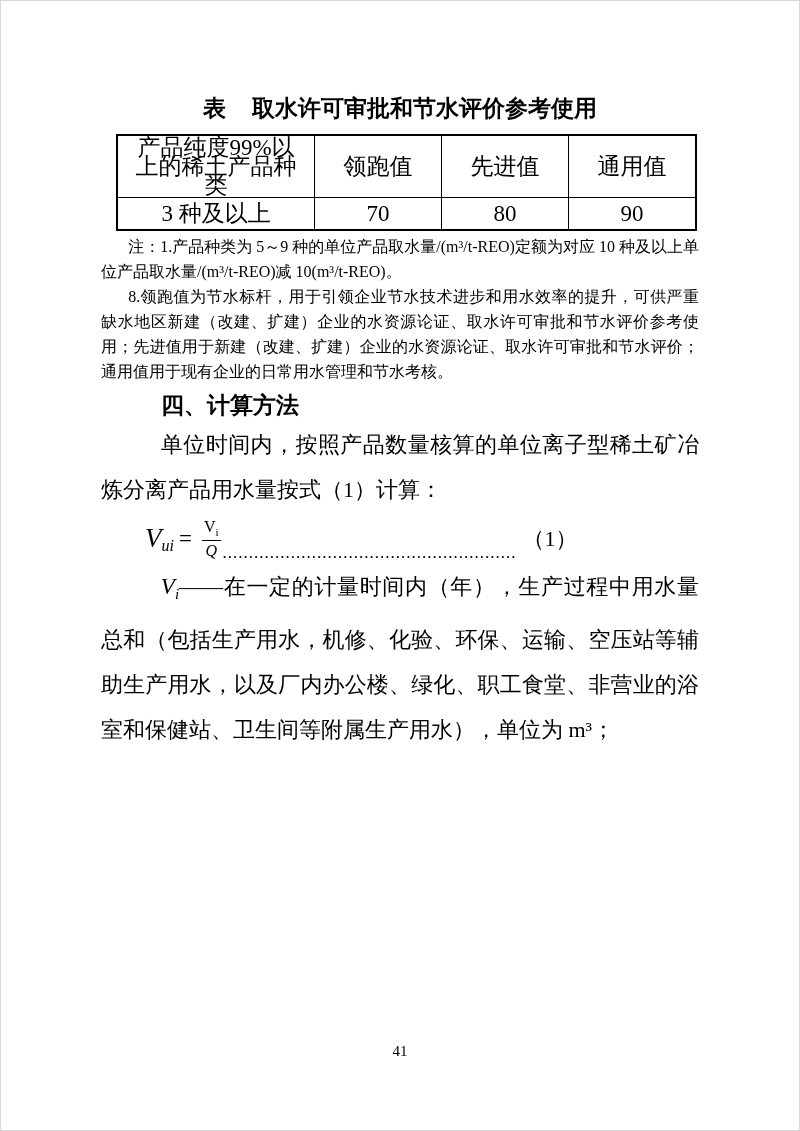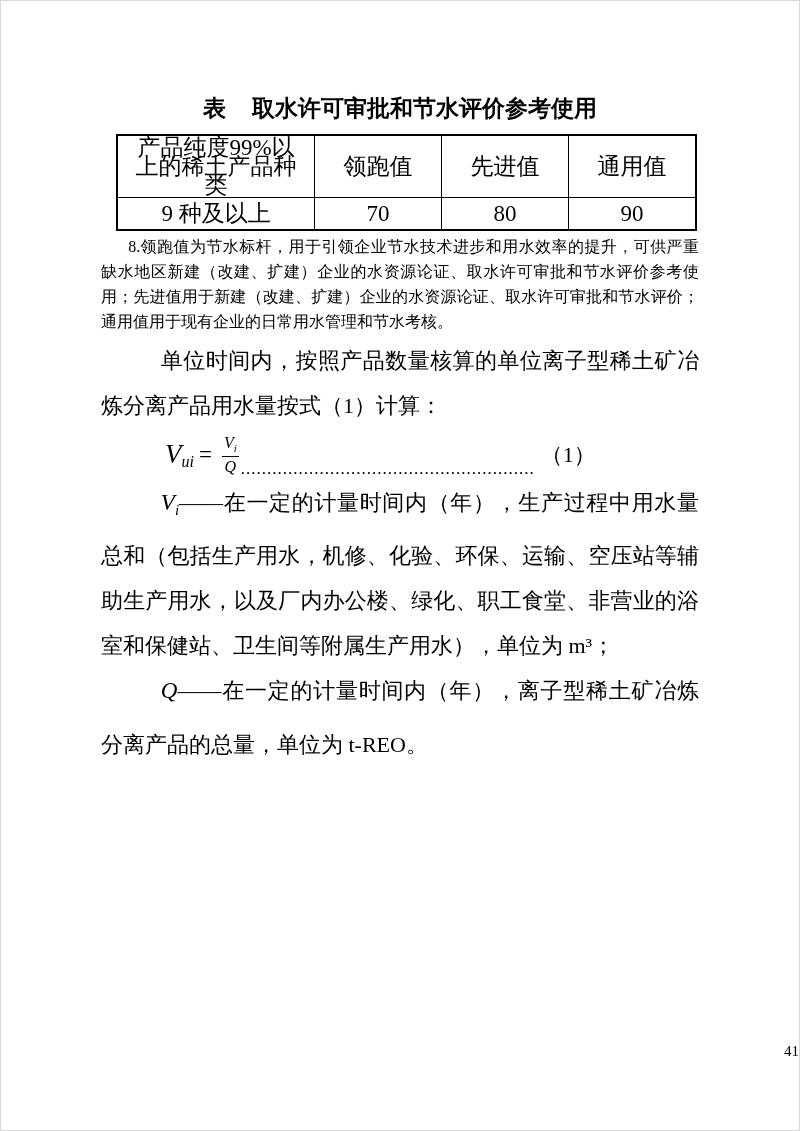--- a/index.html
+++ b/index.html
@@ -54,43 +54,43 @@
   }
   .body-para{
     font-size:22px;line-height:45px;
     text-align:justify;text-indent:2.72em;margin:0;
   }
   .intro{margin-top:4px;}
 
   
   .formula-line{
     display:flex;align-items:center;
-    margin:2px 0 0 64px;height:50px;
+    margin:2px 0 0 44px;height:50px;
   }
   .f-var{font-style:italic;font-size:27px;}
   .f-sub{font-style:italic;font-size:16px;}
   .f-eq{font-size:23px;margin:0 10px 0 5px;}
   .fraction{display:inline-flex;flex-direction:column;align-items:center;line-height:1;}
-  .fraction .num{font-size:16px;border-bottom:1.5px solid #000;padding:0 2px 2px 2px;font-style:italic;}
+  .fraction .num{font-size:16px;border-bottom:1.5px solid #000;padding:0 2px 2px 2px;}
   .fraction .num sub{font-size:11px;}
   .fraction .den{font-size:16px;font-style:italic;padding-top:2px;}
   .f-dots{
     font-size:17px;letter-spacing:1px;margin-left:2px;
     white-space:nowrap;overflow:hidden;max-width:292px;
     align-self:flex-end;line-height:22px;
   }
   .f-label{font-size:22px;margin-left:8px;}
 
   .def .dvar{font-style:italic;font-size:23px;}
   .def .dsub{font-style:italic;font-size:15px;}
 
   
   .footer{
     position:absolute;top:1042px;left:0;width:100%;
-    text-align:right;font-size:15px;
+    text-align:center;font-size:15px;
     font-family:"Liberation Serif", serif;
   }
 </style>
 </head>
 <body>
 
 <div class="page">
   <div class="content">
 
     <div class="table-title">
@@ -102,48 +102,49 @@
       <thead>
         <tr>
           <th class="c1">产品纯度99%以上的稀土产品种类</th>
           <th>领跑值</th>
           <th>先进值</th>
           <th>通用值</th>
         </tr>
       </thead>
       <tbody>
         <tr>
-          <td>9 种及以上</td>
+          <td>3 种及以上</td>
           <td>70</td>
           <td>80</td>
           <td>90</td>
         </tr>
       </tbody>
     </table>
 
     <div class="notes">
+      <p class="note">注：1.产品种类为 5～9 种的单位产品取水量/(m³/t-REO)定额为对应 10 种及以上单位产品取水量/(m³/t-REO)减 10(m³/t-REO)。</p>
       <p class="note">8.领跑值为节水标杆，用于引领企业节水技术进步和用水效率的提升，可供严重缺水地区新建（改建、扩建）企业的水资源论证、取水许可审批和节水评价参考使用；先进值用于新建（改建、扩建）企业的水资源论证、取水许可审批和节水评价；通用值用于现有企业的日常用水管理和节水考核。</p>
     </div>
 
+    <h2 class="section-heading">四、计算方法</h2>
 
     <p class="body-para intro">单位时间内，按照产品数量核算的单位离子型稀土矿冶炼分离产品用水量按式（1）计算：</p>
 
     <div class="formula-line">
       <span class="f-lhs"><i class="f-var">V</i><sub class="f-sub">ui</sub></span>
       <span class="f-eq">=</span>
       <span class="fraction">
         <span class="num"><span>V</span><sub>i</sub></span>
         <span class="den">Q</span>
       </span>
       <span class="f-dots">.........................................................</span>
       <span class="f-label">（1）</span>
     </div>
 
 
 
     <p class="body-para def"><i class="dvar">V</i><sub class="dsub">i</sub><span>——在一定的计量时间内（年），生产过程中用水量总和（包括生产用水，机修、化验、环保、运输、空压站等辅助生产用水，以及厂内办公楼、绿化、职工食堂、非营业的浴室和保健站、卫生间等附属生产用水），单位为 m³；</span></p>
 
-    <p class="body-para def"><i class="dvar">Q</i><sub class="dsub"></sub><span>——在一定的计量时间内（年），离子型稀土矿冶炼分离产品的总量，单位为 t-REO。</span></p>
 
   </div>
 
   <div class="footer">41</div>
 </div>
 
 </body></html>

